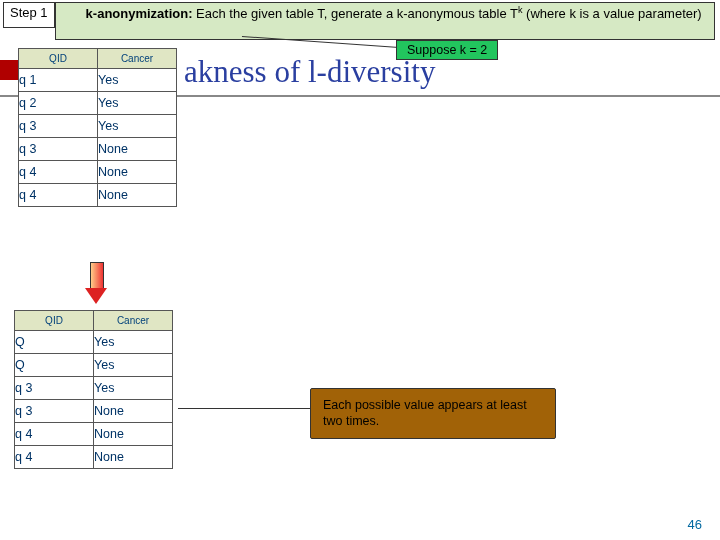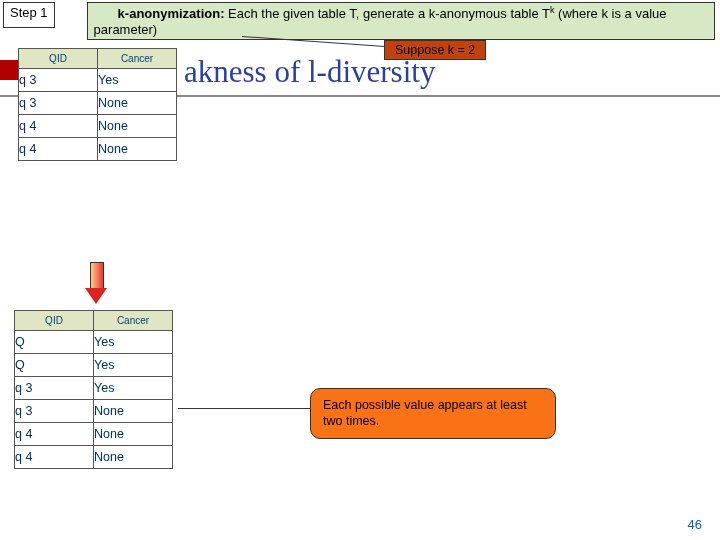--- a/index.html
+++ b/index.html
@@ -13,21 +13,20 @@
     overflow: hidden;
   }
   .step-bar {
     position: absolute;
     top: 2px;
     left: 3px;
     right: 5px;
     height: 38px;
     display: flex;
     align-items: stretch;
-    gap: 32px;
   }
   .step-label {
     border: 1px solid #333;
     background: #fff;
     padding: 2px 6px;
     font-size: 13px;
     display: flex;
     align-items: flex-start;
     white-space: nowrap;
     height: 20px;
@@ -38,23 +37,23 @@
     background: #d6e9c4;
     font-size: 13px;
     padding: 2px 6px;
     line-height: 1.2;
   }
   .step-desc b { font-weight: bold; margin-left: 24px; }
   sup { font-size: 0.7em; }
   .suppose-box {
     position: absolute;
     top: 40px;
-    left: 384px;
-    border: 1px solid #333;
-    background: #c2410c;
+    left: 396px;
+    border: 1px solid #333;
+    background: #22c55e;
     font-size: 12.5px;
     padding: 2px 10px;
   }
   .title-text {
     position: absolute;
     top: 54px;
     left: 184px;
     font-size: 31px;
     color: #2a3fa0;
     font-family: "Times New Roman", serif;
@@ -116,23 +115,23 @@
     width: 0; height: 0;
     border-left: 11px solid transparent;
     border-right: 11px solid transparent;
     border-top: 16px solid #d22;
   }
   .callout {
     position: absolute;
     top: 388px;
     left: 310px;
     width: 220px;
-    background: #f97316;
-    border: 1px solid #333;
-    border-radius: 10px;
+    background: #a16207;
+    border: 1px solid #333;
+    border-radius: 2px;
     font-size: 12.5px;
     padding: 8px 12px;
     line-height: 1.3;
   }
   .callout-line {
     position: absolute;
     top: 408px;
     left: 178px;
     width: 132px;
     height: 1px;
@@ -173,20 +172,28 @@
 
 <div class="suppose-box">Suppose k = 2</div>
 
 <table id="table1" class="data">
   <tbody>
       <tr>
     <th>QID</th>
     <th>Cancer</th>
   </tr>
   <tr>
+        <td>q 1</td>
+        <td>Yes</td>
+      </tr>
+  <tr>
+        <td>q 2</td>
+        <td>Yes</td>
+      </tr>
+  <tr>
         <td>q 3</td>
         <td>Yes</td>
       </tr>
   <tr>
         <td>q 3</td>
         <td>None</td>
       </tr>
   <tr>
         <td>q 4</td>
         <td>None</td>

